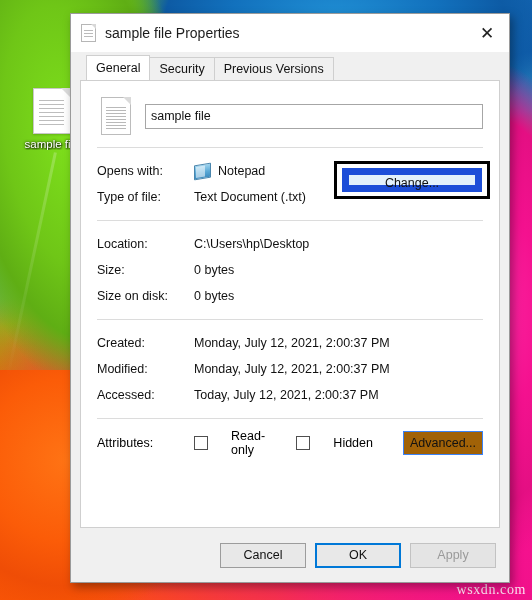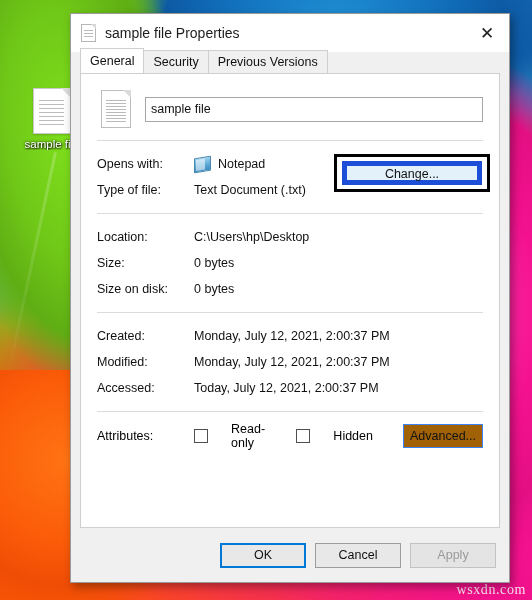--- a/index.html
+++ b/index.html
@@ -121,21 +121,21 @@
   #close-btn {
     margin-left: auto; width: 44px; height: 38px;
     display: flex; align-items: center; justify-content: center;
     font-size: 17px; color: #222; cursor: pointer;
     font-family: "DejaVu Sans", sans-serif;
   }
 
   
   #tabstrip {
     display: flex; align-items: flex-end;
-    padding-left: 9px; height: 21px; flex: none;
+    padding-left: 15px; height: 28px; flex: none;
     background: #f0f0f0;
   }
   .tab {
     height: 23px; line-height: 22px;
     padding: 0 9px; font-size: 12.5px; color: #111;
     border: 1px solid #cfcfcf; border-bottom: none;
     background: #f0f0f0; cursor: pointer;
     margin-right: -1px;
   }
   .tab.active {
@@ -201,21 +201,21 @@
   
   #change-wrap {
     position: absolute; right: 9px; top: 80px;
     border: 3px solid #000; background: #fff;
     padding: 4px 5px;
   }
   #change-btn {
     width: 140px; height: 24px;
     font-size: 12.5px; color: #111;
     background: #e3f1fb;
-    border: 5px solid #1d4ed8;
+    border: 7px solid #1d4ed8;
     cursor: pointer;
     font-family: "Liberation Sans", sans-serif;
   }
 
   .attr-row { display: flex; align-items: center; font-size: 12.5px; }
   .attr-row .k { width: 97px; flex: none; }
   .cb { display: flex; align-items: center; gap: 23px; margin-right: 30px; cursor: pointer; }
   .box {
     width: 14px; height: 14px; border: 1px solid #4f4f4f;
     background: #fff; flex: none;
@@ -348,18 +348,18 @@
       <label class="cb">
         <span class="box"></span>
         <span>Hidden</span>
       </label>
       <button id="advanced-btn">Advanced...</button>
     </div>
 
   </div>
 
   <div id="footer">
+    <button class="btn">Cancel</button>
     <button class="btn default">OK</button>
-    <button class="btn">Cancel</button>
     <button class="btn disabled">Apply</button>
   </div>
 
 </div>
 
 </body></html>

